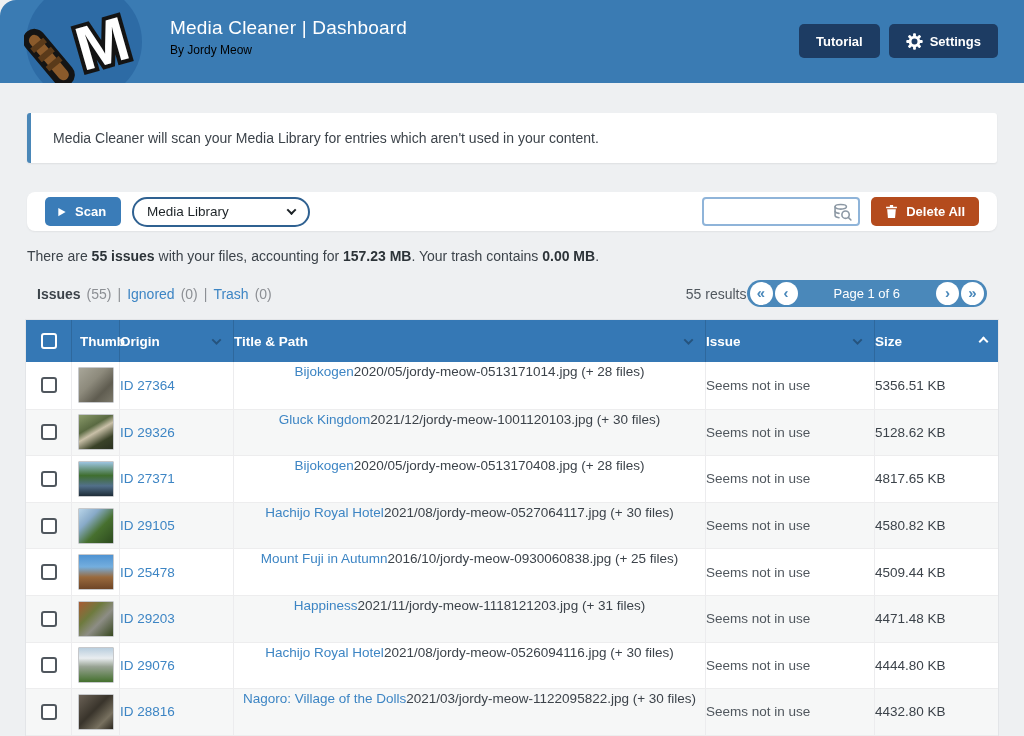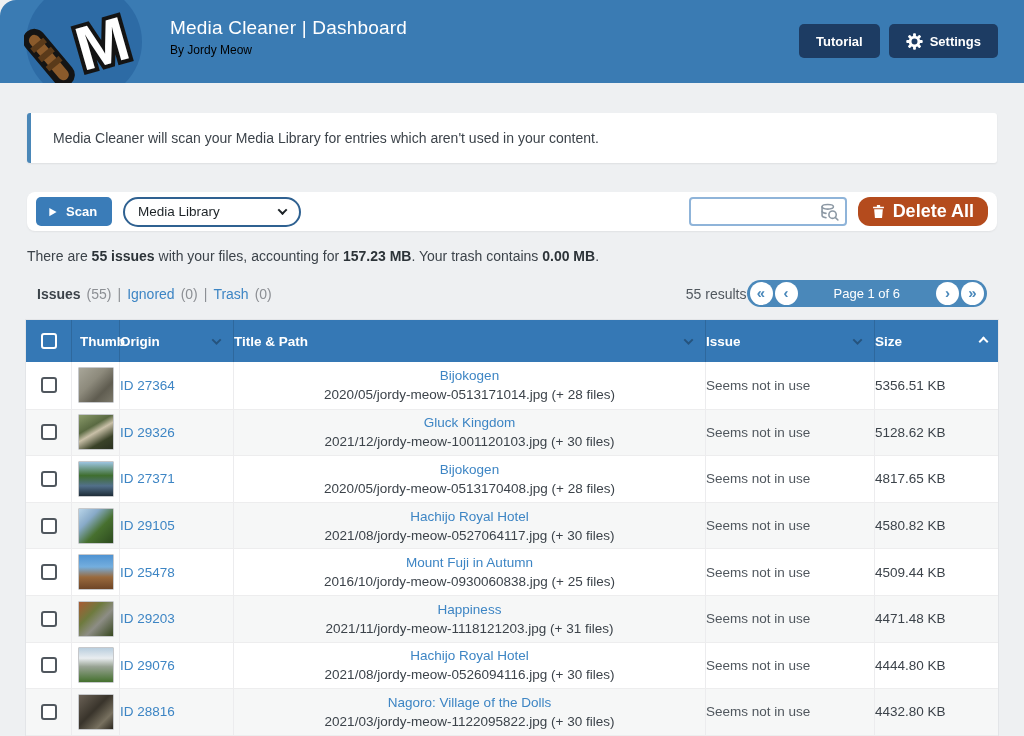--- a/index.html
+++ b/index.html
@@ -22,34 +22,34 @@
     padding:0 17px;font-size:13px;font-weight:bold;display:flex;align-items:center;gap:7px;cursor:pointer;
     font-family:"Liberation Sans",sans-serif}
 
   
   .notice{margin:30px 27px 0;height:50px;background:#fff;border-left:4px solid var(--accent-blue);
     border-radius:3px;box-shadow:0 1px 2px rgba(0,0,0,.07);display:flex;align-items:center;
     padding-left:22px;font-size:14px}
 
   
   .toolbar{margin:29px 27px 0;height:39px;background:#fff;border-radius:8px;
-    box-shadow:0 1px 2px rgba(0,0,0,.06);display:flex;align-items:center;gap:11px;padding:0 9px}
+    box-shadow:0 1px 2px rgba(0,0,0,.06);display:flex;align-items:center;gap:11px;padding:0 18px}
   .scan-btn{background:var(--scan-button);color:#fff;border:none;border-radius:5px;height:29px;
     padding:0 15px 0 11px;font-size:13px;font-weight:bold;display:flex;align-items:center;gap:8px;cursor:pointer;
     font-family:"Liberation Sans",sans-serif}
   .select{height:30px;width:178px;border:2px solid #2f6191;border-radius:15px;background:#fff;
     display:flex;align-items:center;justify-content:space-between;padding:0 13px;font-size:13.5px;color:#1d2327;cursor:pointer}
   .toolbar .spacer{flex:1}
   .searchbox{height:29px;width:158px;border:2px solid #8fb4d9;border-radius:4px;background:#fff;
     display:flex;align-items:center;position:relative}
   .searchbox input{border:none;outline:none;width:100%;height:100%;padding:0 30px 0 8px;font-size:13px;
     background:transparent;font-family:"Liberation Sans",sans-serif}
   .searchbox .sicon{position:absolute;right:5px;top:3px}
-  .delete-btn{background:var(--delete-button);color:#fff;border:none;border-radius:12px;height:29px;
-    padding:0 14px;font-size:18px;font-weight:bold;display:flex;align-items:center;gap:8px;cursor:pointer;
+  .delete-btn{background:var(--delete-button);color:#fff;border:none;border-radius:5px;height:29px;
+    padding:0 14px;font-size:13px;font-weight:bold;display:flex;align-items:center;gap:8px;cursor:pointer;
     font-family:"Liberation Sans",sans-serif}
 
   
   .status{margin:17px 27px 0;font-size:14px;line-height:17px}
   .status b{font-weight:bold;color:#2c3338}
 
   
   .listnav{margin:15px 37px 0;display:flex;align-items:center;font-size:14px;height:27px}
   .tabs{display:flex;align-items:center;gap:6px}
   .tab-current{color:#3c434a;font-weight:bold}
@@ -83,21 +83,21 @@
   .chev.up{transform:rotate(-135deg);border-color:#fff}
   .cb{width:16px;height:16px;border:2px solid #50575e;border-radius:3px;background:#fff;cursor:pointer}
   .thead .cb{border-color:#fff;background:transparent}
   .trow{display:flex;height:46.6px;align-items:stretch;border-top:1px solid #ededee;background:#fff}
   .trow:first-child{border-top:none}
   .trow:nth-child(even){background:#f6f7f7}
   .trow .cell{display:flex;align-items:center;border-left:1px solid #ececee}
   .trow .cell:first-child{border-left:none}
   .thumb{width:36px;height:36px;border:1px solid #c6c8cb;border-radius:1px;display:block}
   .idlink,.titlelink{color:var(--link);text-decoration:none;cursor:pointer}
-  .trow .c-title{flex-direction:column;align-items:center;justify-content:center;line-height:19px}
+  .trow .c-title{align-items:flex-start;justify-content:center;line-height:19px}
   .path{color:#3c434a}
   .issue-txt{color:#50575e}
   .size-txt{color:#3c434a}
 </style>
 </head>
 <body>
 
 <div class="topbar">
   <svg class="logo" viewBox="0 0 120 120">
     <circle cx="60" cy="60" r="58" fill="var(--logo-circle)"></circle>

